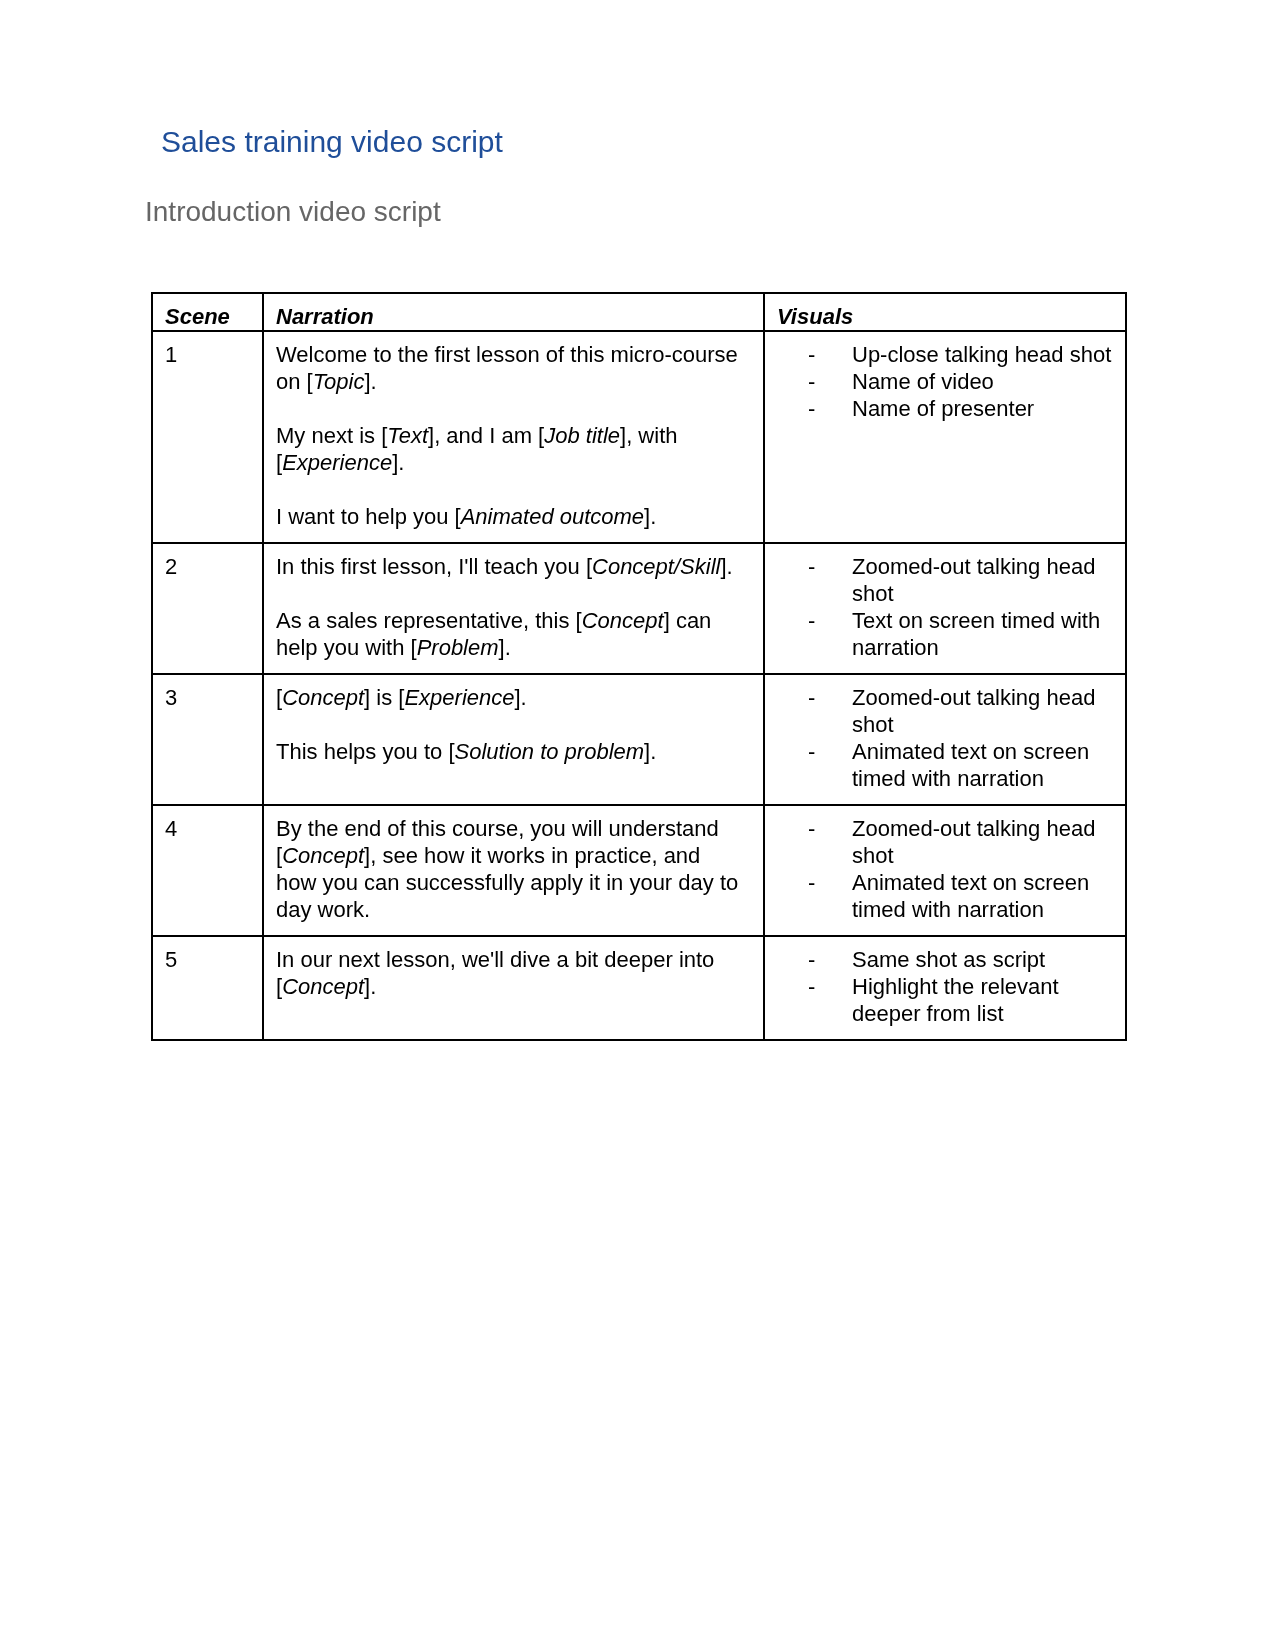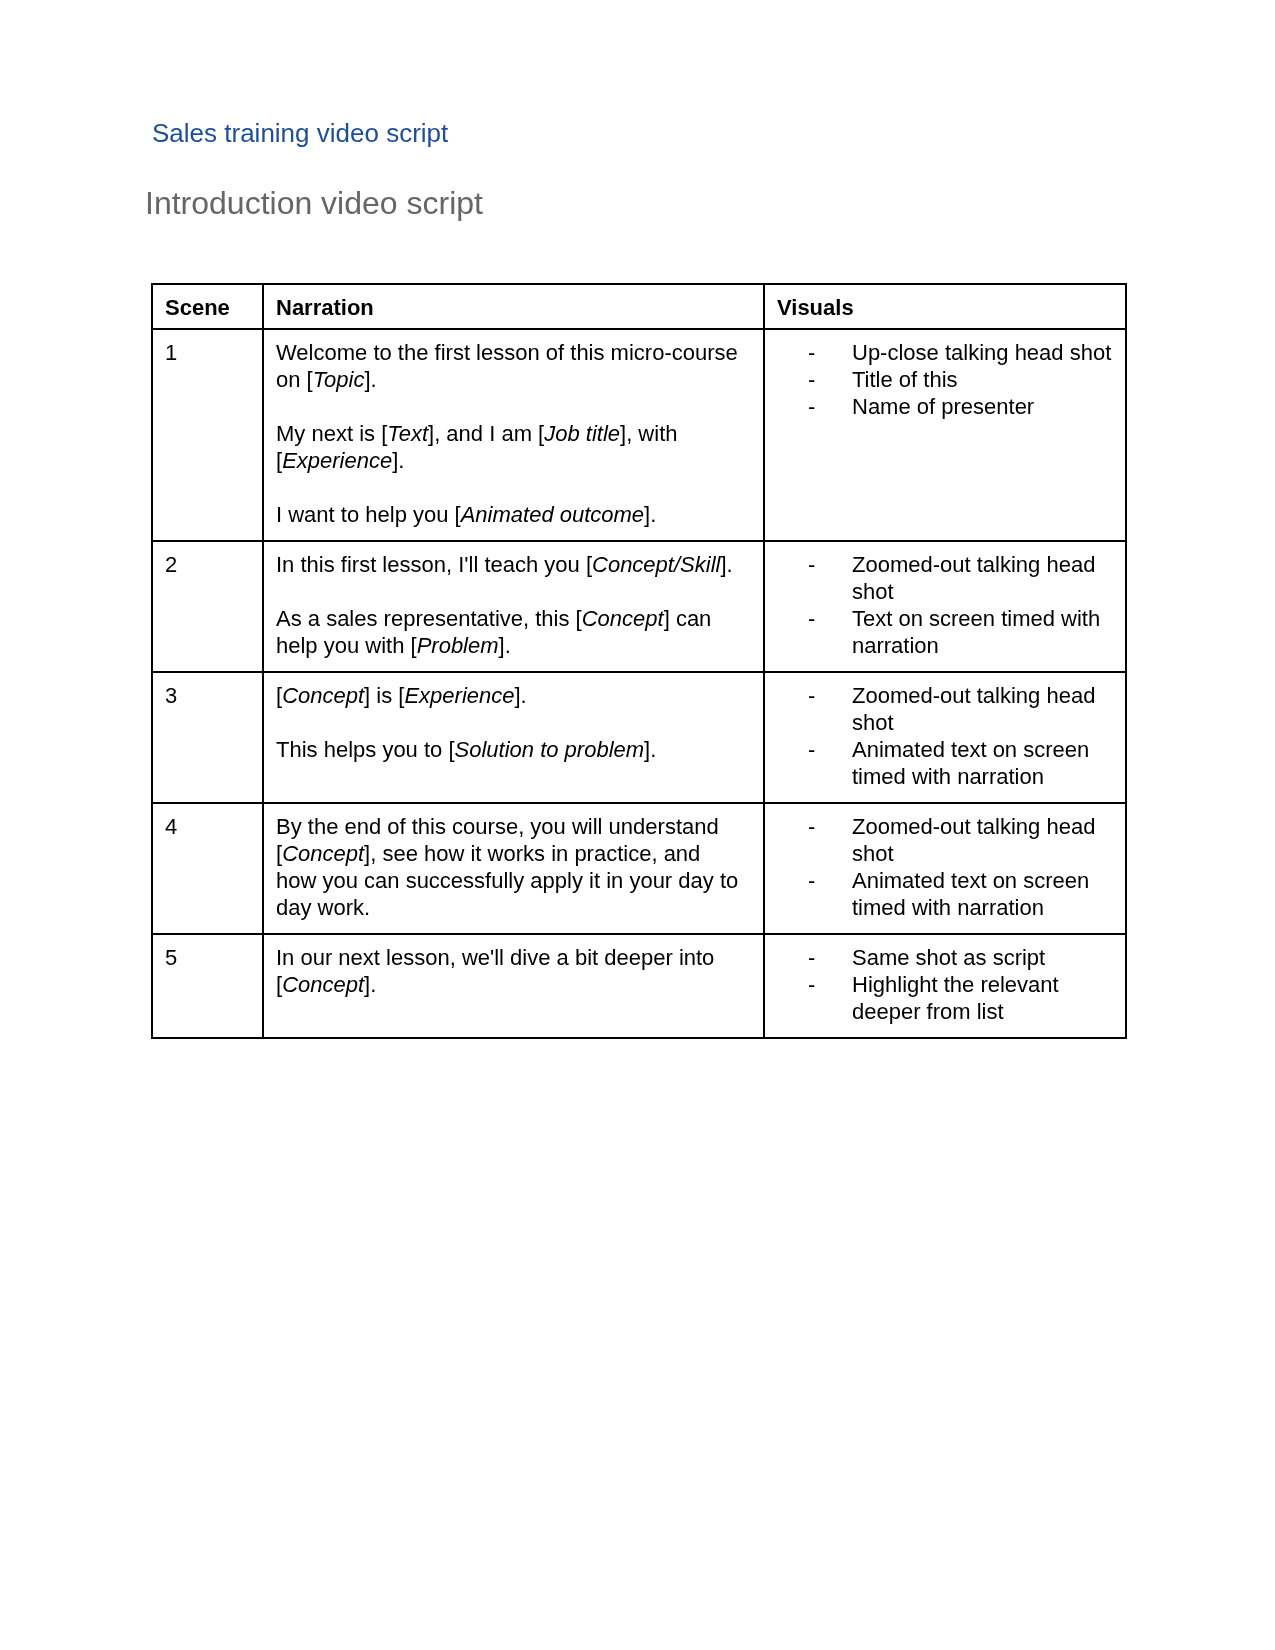--- a/index.html
+++ b/index.html
@@ -12,30 +12,30 @@
     width: 1275px;
     height: 1650px;
     background: #ffffff;
     font-family: "Liberation Sans", sans-serif;
     color: #000000;
     box-sizing: border-box;
     padding: 0 150px 0 145px;
     overflow: hidden;
   }
   .doc-title {
-    margin: 7px;
+    margin: 16px;
     padding-top: 105px;
-    font-size: 26px;
+    font-size: 30px;
     line-height: 42px;
     font-weight: 400;
     color: #1F4E99;
   }
   .doc-subtitle {
     margin: 30px 0 0 0;
-    font-size: 32px;
+    font-size: 28px;
     line-height: 38px;
     font-weight: 400;
     color: #666666;
   }
   table.script-table {
     margin-top: 61px;
     margin-left: 6px;
     border-collapse: collapse;
     table-layout: fixed;
     width: 974px;
@@ -48,21 +48,22 @@
   table.script-table th,
   table.script-table td {
     border: 2px solid #000000;
     vertical-align: top;
     text-align: left;
     padding: 9px 12px 12px 12px;
     box-sizing: border-box;
   }
   table.script-table th {
     font-weight: 700;
-    padding-bottom: 7px;
+    padding-bottom: 0;
+    font-style: italic;
   }
   td.narration-cell p {
     margin: 0 8px 27px 0;
   }
   td.narration-cell p:last-child {
     margin-bottom: 0;
   }
   td.narration-cell em {
     font-style: italic;
   }
@@ -105,21 +106,21 @@
         <tr>
           <td>1</td>
           <td class="narration-cell">
             <p><span>Welcome to the first lesson of this micro-course on [</span><em>Topic</em><span>].</span></p>
             <p><span>My next is [</span><em>Text</em><span>], and I am [</span><em>Job title</em><span>], with [</span><em>Experience</em><span>].</span></p>
             <p><span>I want to help you [</span><em>Animated outcome</em><span>].</span></p>
           </td>
           <td>
             <ul class="visuals-list">
               <li><span class="dash">-</span><span>Up-close talking head shot</span></li>
-              <li><span class="dash">-</span><span>Title of this</span></li>
+              <li><span class="dash">-</span><span>Name of video</span></li>
               <li><span class="dash">-</span><span>Name of presenter</span></li>
             </ul>
           </td>
         </tr>
         <tr>
           <td>2</td>
           <td class="narration-cell">
             <p><span>In this first lesson, I'll teach you [</span><em>Concept/Skill</em><span>].</span></p>
             <p><span>As a sales representative, this [</span><em>Concept</em><span>] can help you with [</span><em>Problem</em><span>].</span></p>
           </td>

